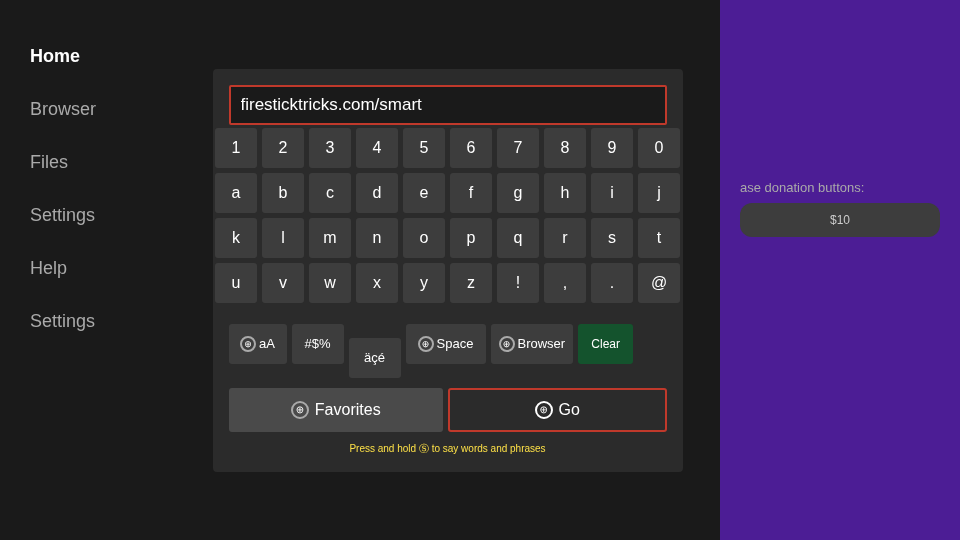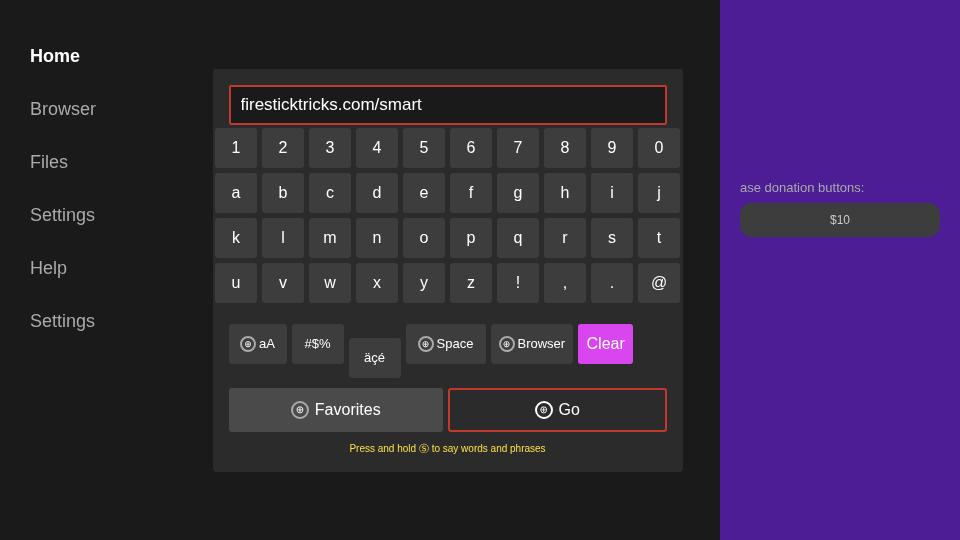--- a/index.html
+++ b/index.html
@@ -126,21 +126,21 @@
       justify-content: center;
       padding: 0 8px;
       white-space: nowrap;
     }
 
     .key-aA { min-width: 58px; }
     .key-hash { min-width: 52px; }
     .key-ace { min-width: 52px; margin-top: 28px; }
     .key-space { min-width: 80px; }
     .key-delete { min-width: 75px; }
-    .key-clear { min-width: 55px; background: #d946ef; font-size: 16px; text-align: right; }
+    .key-clear { min-width: 55px; background: #14532d; font-size: 12px; text-align: right; }
 
     
     .nav-row {
       display: flex;
       gap: 5px;
       margin-top: 5px;
     }
 
     .nav-btn {
       flex: 1;

